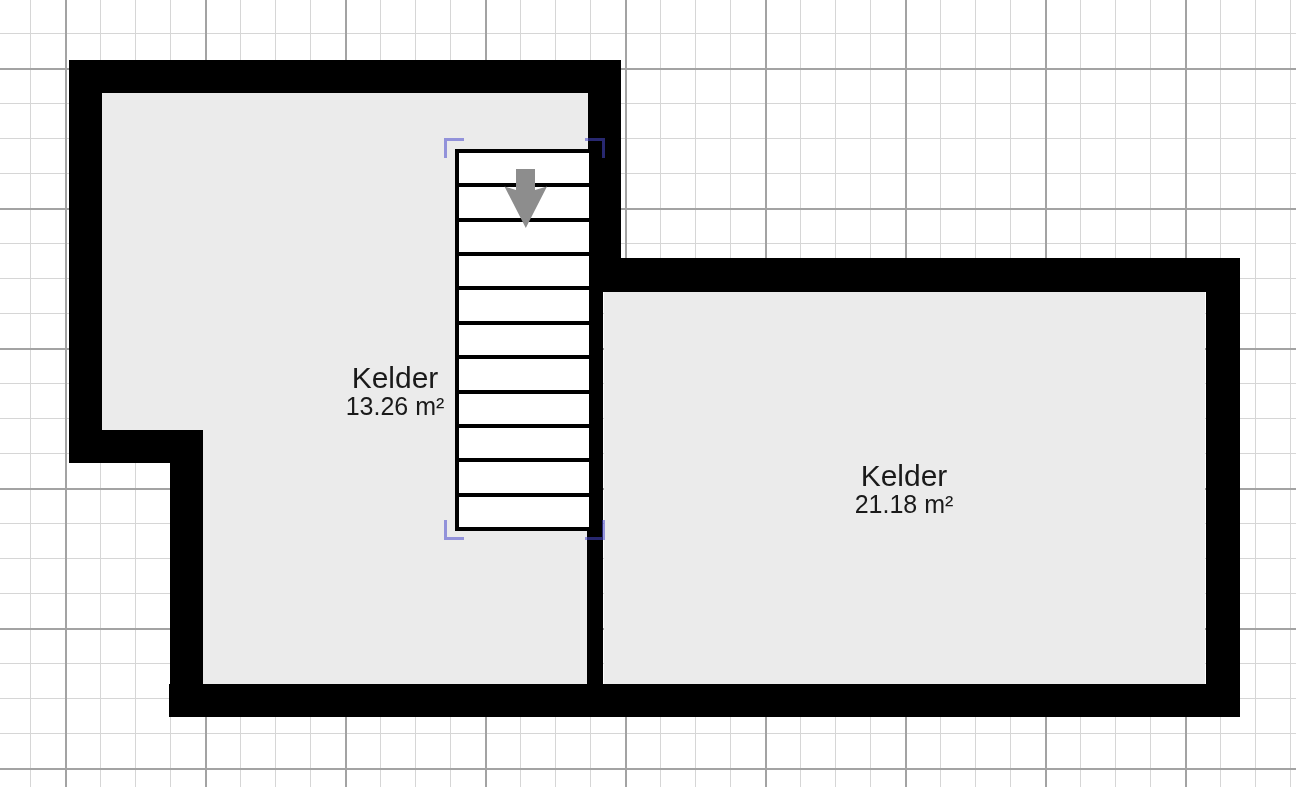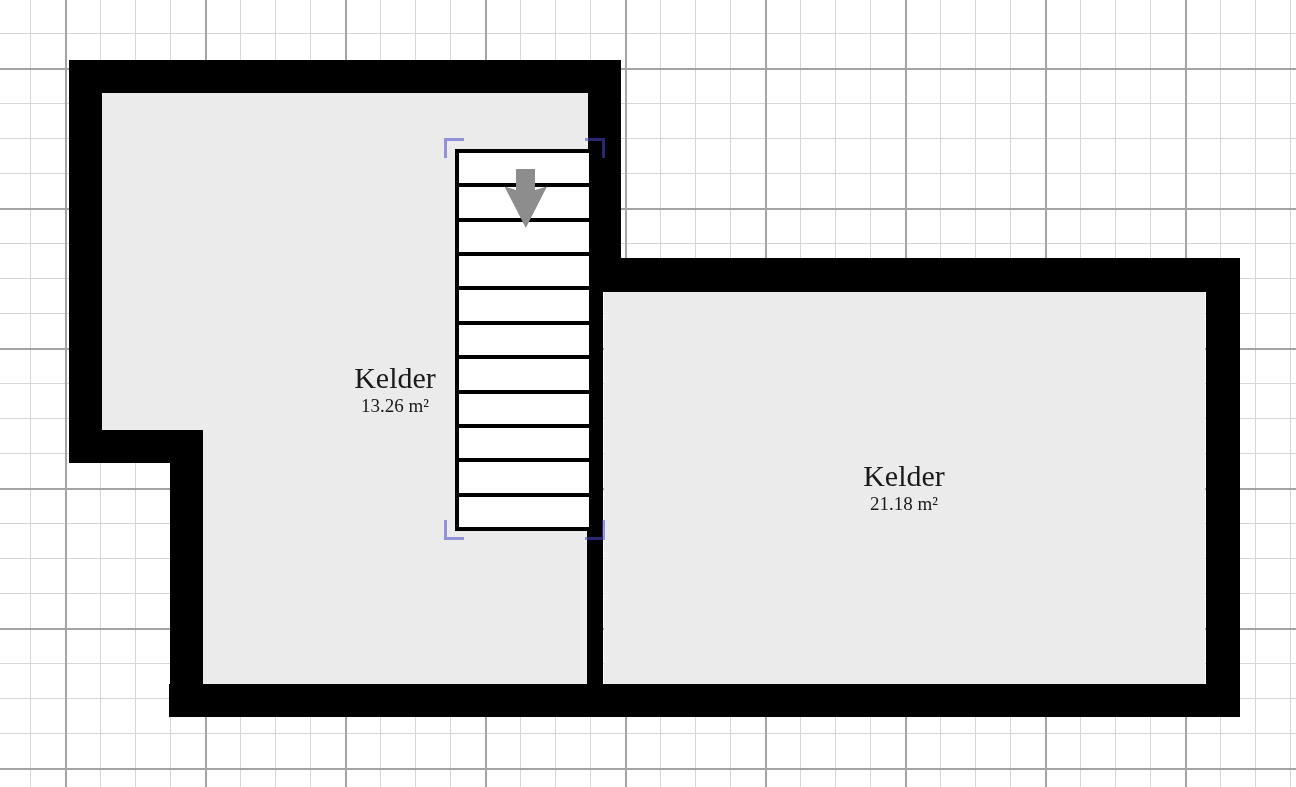--- a/index.html
+++ b/index.html
@@ -15,36 +15,35 @@
     width: 1296px;
     height: 787px;
     background-color: #ffffff;
     background-image:
       linear-gradient(to right, #a3a3a3 2px, transparent 2px),
       linear-gradient(to bottom, #a3a3a3 2px, transparent 2px),
       linear-gradient(to right, #d6d6d6 1px, transparent 1px),
       linear-gradient(to bottom, #d6d6d6 1px, transparent 1px);
     background-size: 140px 140px, 140px 140px, 35px 35px, 35px 35px;
     background-position: 65px 0, 0 68px, 30px 0, 0 33px;
-    font-family: Liberation Serif, serif;
   }
   .abs { position: absolute; }
   .floor { background: #ebebeb; }
   .wall  { background: #000000; }
 
   
   .room-label {
     position: absolute;
     transform: translate(-50%, -50%);
     text-align: center;
     color: #1a1a1a;
     white-space: nowrap;
   }
   .room-label .room-name { font-size: 30px; line-height: 34px; }
-  .room-label .room-area { font-size: 19px; line-height: 22px; }
+  .room-label .room-area { font-size: 25px; line-height: 22px; }
 
   
   .stairs {
     position: absolute;
     left: 455px; top: 149px;
     width: 138px; height: 382px;
     background: #000000;
     box-sizing: border-box;
     padding: 4px;
     display: flex;

